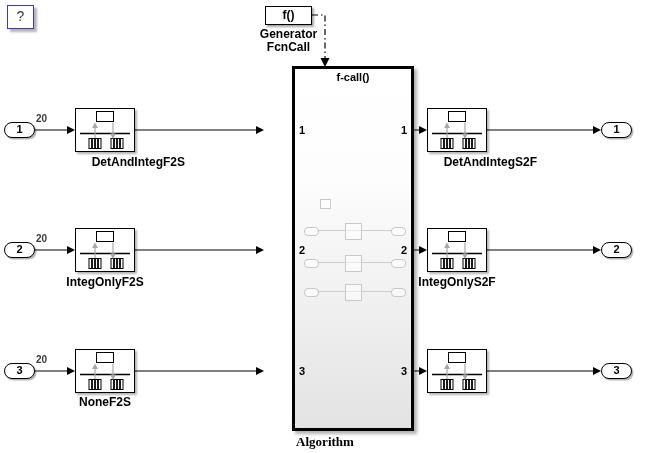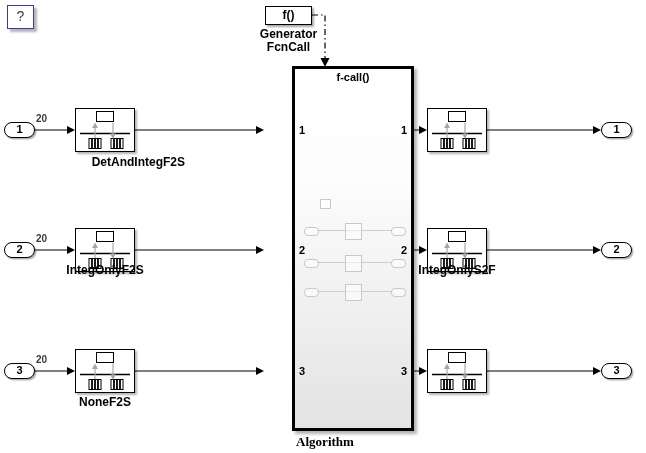--- a/index.html
+++ b/index.html
@@ -48,21 +48,21 @@
 
   
   .conv{
     width:60px;height:44px;background:#fff;border:1px solid #000;box-sizing:border-box;
     box-shadow:2px 2px 2px rgba(0,0,0,.30);
   }
   .col-left{left:75px;} .col-right{left:427px;}
   .row-a{top:108px;} .row-b{top:228px;} .row-c{top:349px;}
   .blk-lbl{width:160px;}
   .blk-lbl.col-left{left:25px;} .blk-lbl.col-right{left:377px;}
-  .lbl-a{top:156px;text-align:right;} .lbl-b{top:264px;text-align:center;} .lbl-c{top:396px;}
+  .lbl-a{top:156px;text-align:right;} .lbl-b{top:276px;text-align:center;} .lbl-c{top:396px;}
 
   
   .oval{
     width:31px;height:16px;border:1.5px solid #000;border-radius:9px;background:#fff;
     box-sizing:border-box;text-align:center;font-weight:bold;font-size:11px;line-height:12px;
     box-shadow:1.5px 1.5px 1px rgba(0,0,0,.30);
   }
   .ov-in{left:4px;} .ov-out{left:601px;}
   .ov-1{top:122px;} .ov-2{top:242px;} .ov-3{top:363px;}
 
@@ -281,20 +281,21 @@
       <line x1="19" y1="29" x2="19" y2="18" stroke="#a8a8a8" stroke-width="1.2"></line>
       <polygon points="16,19 22,19 19,13.5" fill="#a8a8a8"></polygon>
       <line x1="37" y1="13.5" x2="37" y2="25" stroke="#a8a8a8" stroke-width="1.2"></line>
       <polygon points="34,24.5 40,24.5 37,30" fill="#a8a8a8"></polygon>
     </svg>
   </div>
 
   <div class="abs lbl blk-lbl col-left lbl-a">DetAndIntegF2S</div>
   <div class="abs lbl blk-lbl col-left lbl-b">IntegOnlyF2S</div>
   <div class="abs lbl blk-lbl col-left lbl-c">NoneF2S</div>
+  <div class="abs lbl blk-lbl col-right lbl-a">DetAndIntegS2F</div>
   <div class="abs lbl blk-lbl col-right lbl-b">IntegOnlyS2F</div>
 
   <div class="abs oval ov-in ov-1">1</div>
   <div class="abs oval ov-in ov-2">2</div>
   <div class="abs oval ov-in ov-3">3</div>
 
   <div class="abs wlabel wl-1">20</div>
   <div class="abs wlabel wl-2">20</div>
   <div class="abs wlabel wl-3">20</div>
 

